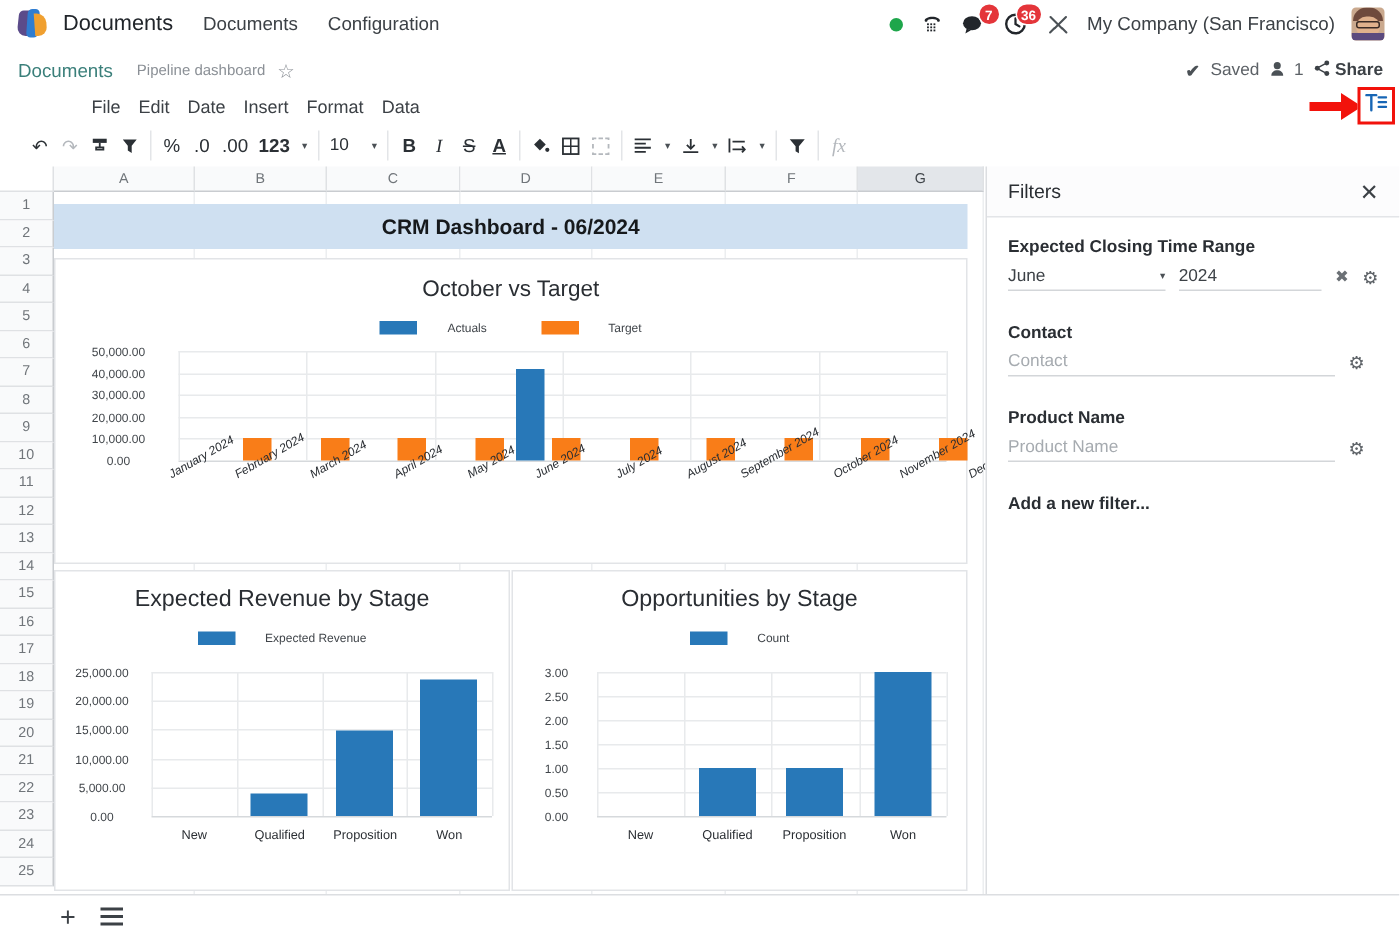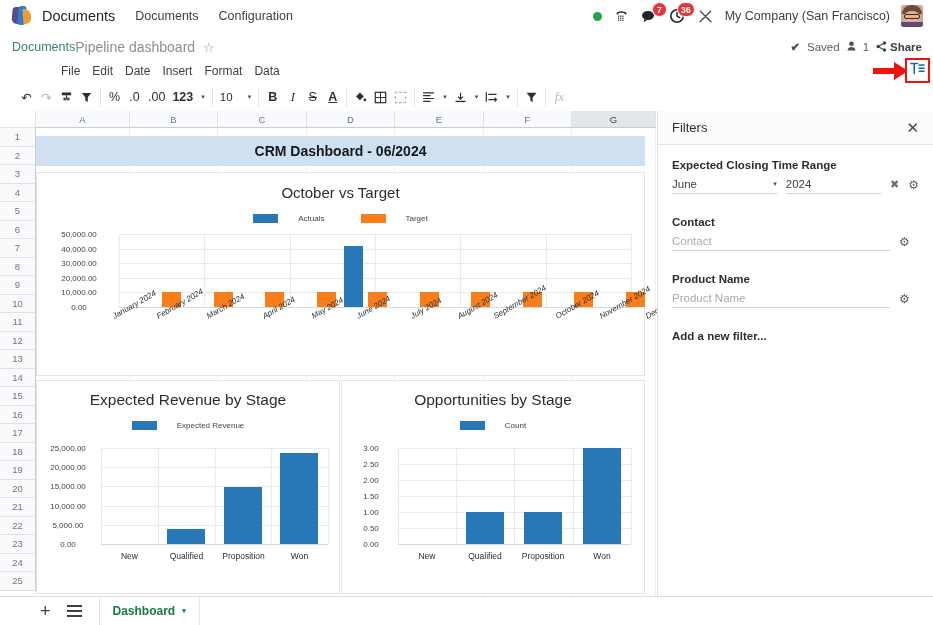--- a/index.html
+++ b/index.html
@@ -40,21 +40,21 @@
   .avatar .face { position:absolute; left:3px; top:6px; width:16px; height:14px; background:#e0b18c; border-radius:7px;}
   .avatar .glass { position:absolute; left:3px; top:9px; width:16px; height:5px; border:1.5px solid #3a2b25; border-radius:2px;}
   .avatar .body { position:absolute; left:0; bottom:0; width:22px; height:5px; background:#5b4a7e;}
 
   
   .crumbrow {
     position:absolute; left:0; top:36px; width:933px; height:22px;
     display:flex; align-items:center;
   }
   .crumb-link { margin-left:12px; font-size:12.5px; color:#3a7f7a; }
-  .crumb-title { margin-left:0; font-size:14px; color:#8b9096; }
+  .crumb-title { margin-left:16px; font-size:10px; color:#8b9096; }
   .star { margin-left:8px; color:#8b9096; font-size:13px; }
   .crumb-right { margin-left:auto; display:flex; align-items:center; gap:7px; padding-right:11px; font-size:11.5px; color:#5c6166; }
   .saved-check { color:#4b5156; font-weight:700; }
   .share-btn { display:flex; align-items:center; gap:3px; color:#3c4146; font-weight:600; }
 
   
   .menurow {
     position:absolute; left:0; top:60px; width:933px; height:22px;
     display:flex; align-items:center;margin-left:48px;
   }
@@ -603,19 +603,15 @@
     </div>
   </div>
 
   <div class="bottom">
     <span class="bb-plus">+</span>
     <span class="bb-burger">
         <i></i>
         <i></i>
         <i></i>
       </span>
-    <div class="sheettab">
-      <span>Dashboard</span>
-      <span class="cr">▾</span>
-    </div>
   </div>
 
 </div>
 
 </body></html>

